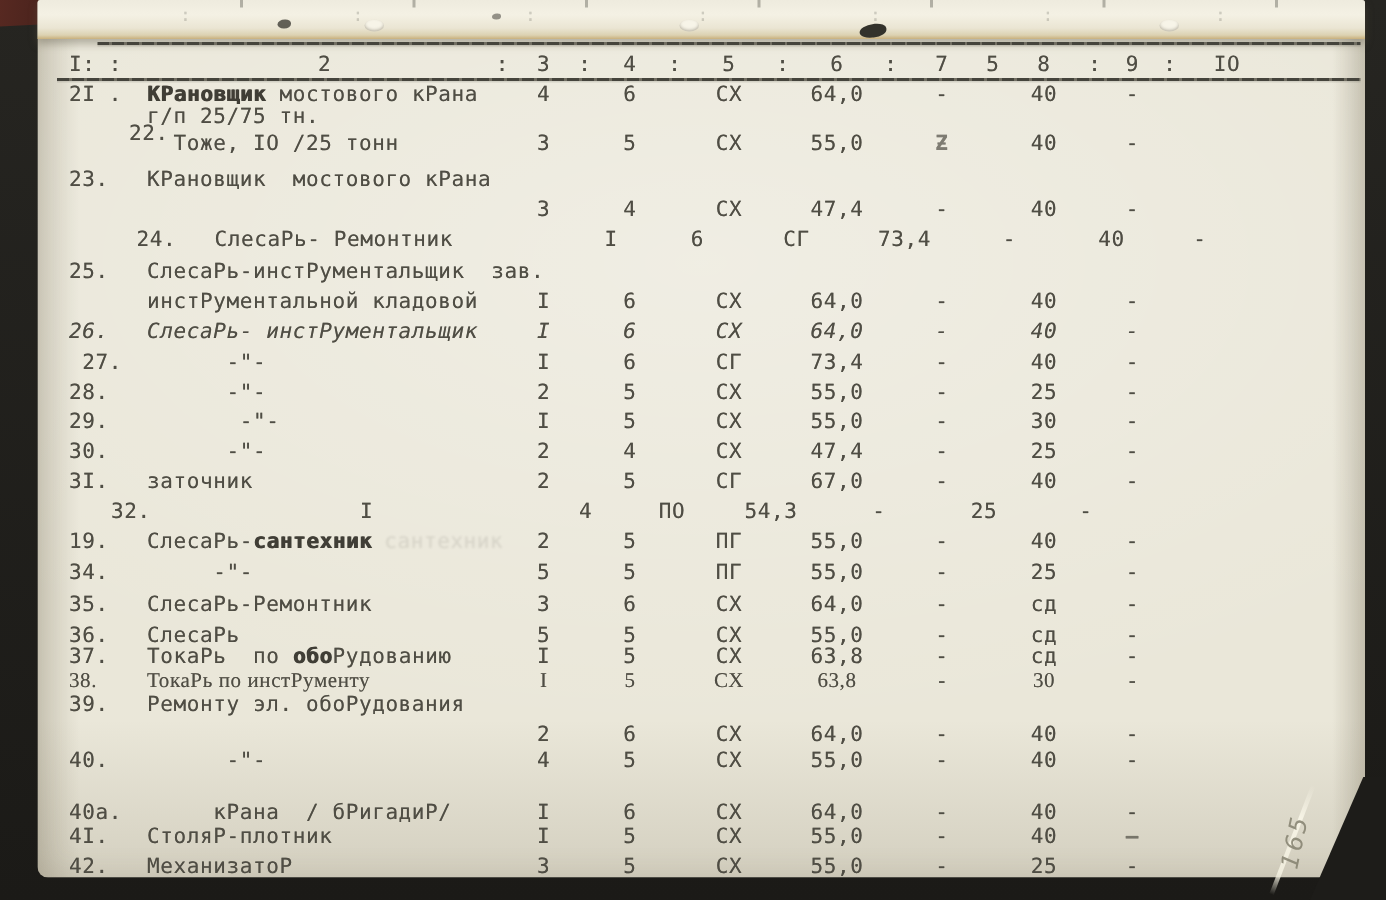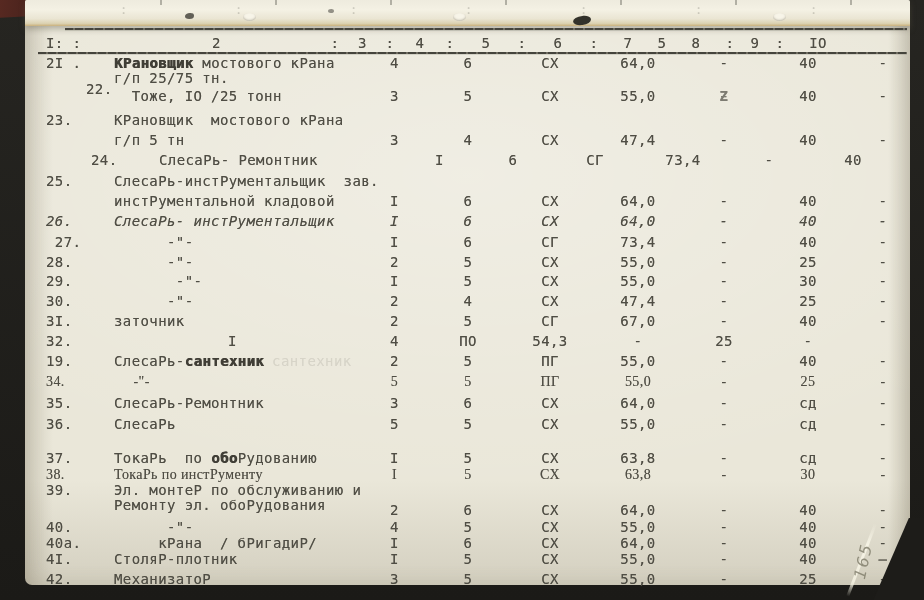--- a/index.html
+++ b/index.html
@@ -52,49 +52,49 @@
   .rule-mid{left:13px;top:52px;width:869px;}
 
   .grid{display:grid;grid-template-columns:58px 237px 55px 60px 72px 72px 68px 68px 50px 76px;}
 
   .hdr{position:absolute;left:15px;top:35px;width:816px;height:18px;}
   .hdr .cell{position:relative;text-align:center;}
   .hdr .hnum{text-align:left;padding-left:6px;white-space:pre;}
   .hsep{position:absolute;left:-6px;top:0;width:12px;text-align:center;}
 
   .rows{position:absolute;left:15px;top:56px;width:816px;}
-  .row{position:relative;line-height:20px;gap:16px;}
+  .row{position:relative;line-height:20px;}
   .row .cell{align-self:start;}
   .num{white-space:pre;padding-left:6px;}
   .name{white-space:pre;overflow:visible;}
   .val{text-align:center;}
   .v-bottom .val{align-self:end;}
   .v-top .val{align-self:start;}
   .raise .num{transform:translateY(-7px);margin-left:40px;}
   .rows .row:nth-child(1){height:30px;line-height:14.5px;}
   .rows .row:nth-child(2){height:24px;}
   .rows .row:nth-child(3){height:40px;}
   .rows .row:nth-child(4){height:21px;margin-left:45px;}
   .rows .row:nth-child(5){height:40px;}
   .rows .row:nth-child(6){height:21px;font-style:italic;}
   .rows .row:nth-child(7){height:20px;}
   .rows .row:nth-child(8){height:19px;}
   .rows .row:nth-child(9){height:20px;}
   .rows .row:nth-child(10){height:20px;}
   .rows .row:nth-child(11){height:20px;}
-  .rows .row:nth-child(12){height:20px;}
+  .rows .row:nth-child(12){height:20px;margin-left:28px;}
   .rows .row:nth-child(13){height:21px;}
-  .rows .row:nth-child(14){height:21px;font-family:Liberation Serif, serif;}
+  .rows .row:nth-child(14){height:21px;}
   .rows .row:nth-child(15){height:21px;}
   .rows .row:nth-child(16){height:18px;}
-  .rows .row:nth-child(17){height:13px;line-height:13px;margin-top:20px;}
+  .rows .row:nth-child(17){height:13px;line-height:13px;}
   .rows .row:nth-child(18){height:18px;font-family:Liberation Serif, serif;}
   .rows .row:nth-child(19){height:34px;line-height:14.5px;}
   .rows .row:nth-child(20){height:20px;}
-  .rows .row:nth-child(21){height:12px;line-height:12px;}
+  .rows .row:nth-child(21){height:12px;line-height:12px;margin-top:19px;}
   .rows .row:nth-child(22){height:20px;}
   .rows .row:nth-child(23){height:20px;}
 
   .ov{font-weight:bold;text-shadow:.7px 0 0 currentColor;color:#403e36;}
   .ghost{opacity:.13;filter:blur(.7px);margin-left:8px;}
   .smudge{opacity:.7;filter:blur(.5px);font-weight:bold;}
 
   .handwritten{
     position:absolute;left:850px;top:577px;transform:rotate(-78deg);transform-origin:0 0;
     font-family:"DejaVu Sans",sans-serif;font-style:italic;
@@ -179,21 +179,21 @@
           <span class="cell val c4">5</span>
           <span class="cell val c5">СХ</span>
           <span class="cell val c6">55,0</span>
           <span class="cell val c7 smudge">Ƶ</span>
           <span class="cell val c8">40</span>
           <span class="cell val c9">-</span>
           <span class="cell val c10"></span>
         </div>
         <div class="row grid v-bottom two-line">
           <span class="cell num">23.</span>
-          <div class="cell name"><div>КРановщик  мостового кРана</div><div>г/п 5 тн</div></div>
+          <div class="cell name"><div>КРановщик  мостового кРана</div></div>
           <span class="cell val c3">3</span>
           <span class="cell val c4">4</span>
           <span class="cell val c5">СХ</span>
           <span class="cell val c6">47,4</span>
           <span class="cell val c7">-</span>
           <span class="cell val c8">40</span>
           <span class="cell val c9">-</span>
           <span class="cell val c10"></span>
         </div>
         <div class="row grid">
@@ -370,21 +370,21 @@
           <span class="cell val c4">5</span>
           <span class="cell val c5">СХ</span>
           <span class="cell val c6">63,8</span>
           <span class="cell val c7">-</span>
           <span class="cell val c8">30</span>
           <span class="cell val c9">-</span>
           <span class="cell val c10"></span>
         </div>
         <div class="row grid v-bottom two-line">
           <span class="cell num">39.</span>
-          <div class="cell name"><div>Эл. монтеР по обслуживанию и</div><div>Ремонту эл. обоРудования</div></div>
+          <div class="cell name"><div>Ремонту эл. обоРудования</div></div>
           <span class="cell val c3">2</span>
           <span class="cell val c4">6</span>
           <span class="cell val c5">СХ</span>
           <span class="cell val c6">64,0</span>
           <span class="cell val c7">-</span>
           <span class="cell val c8">40</span>
           <span class="cell val c9">-</span>
           <span class="cell val c10"></span>
         </div>
         <div class="row grid">

